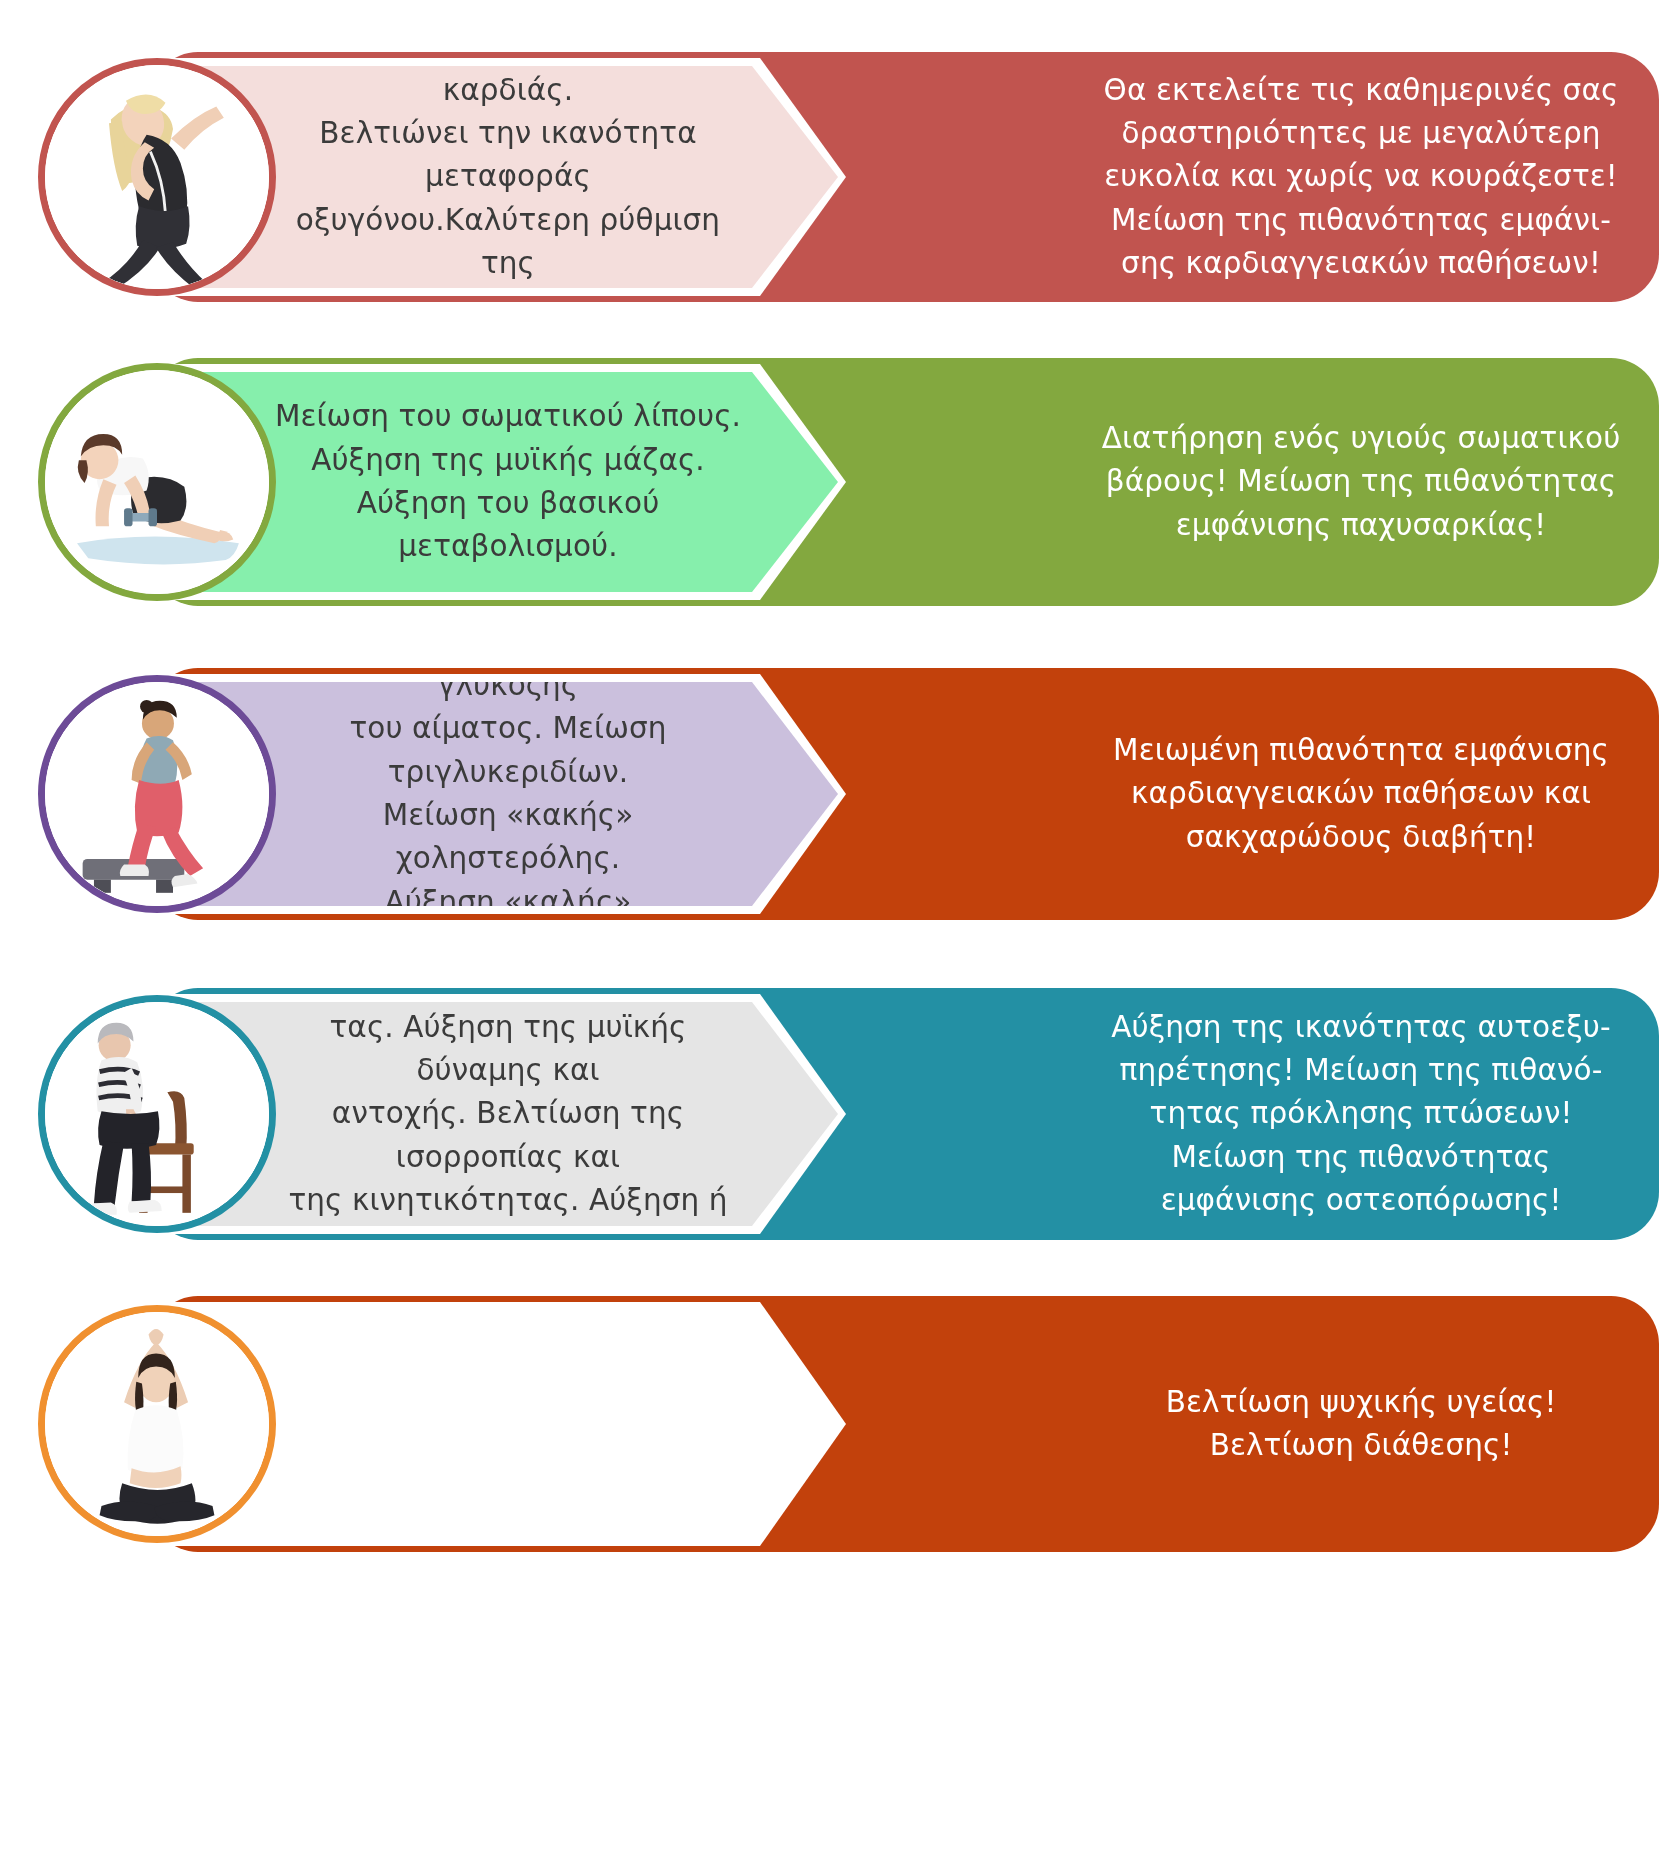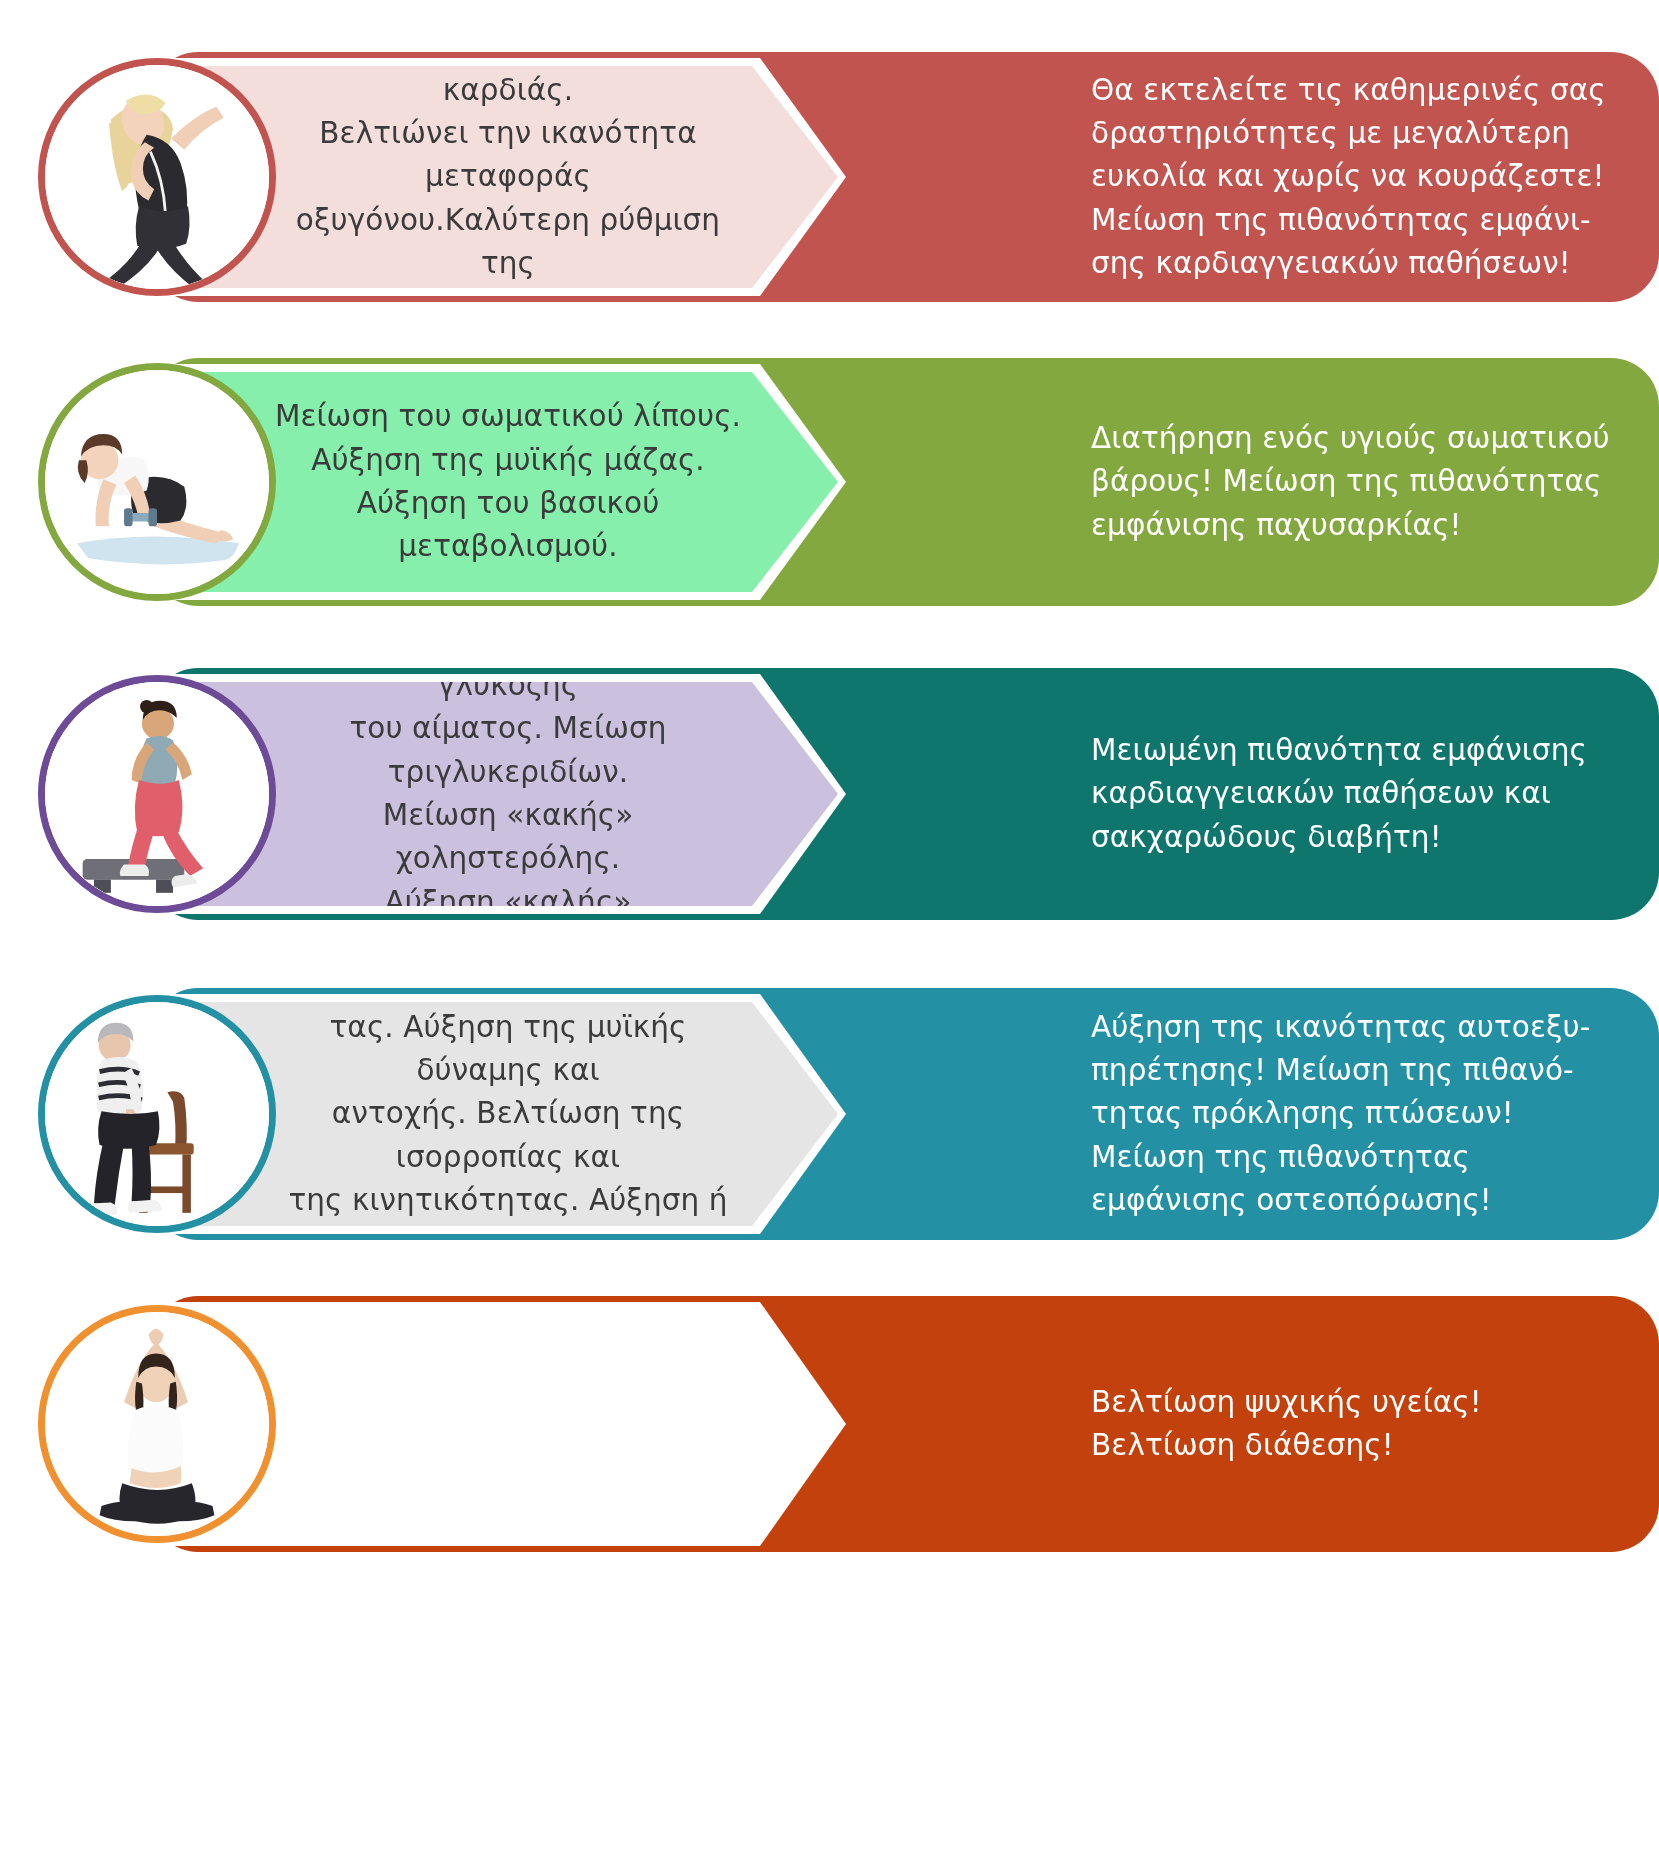--- a/index.html
+++ b/index.html
@@ -35,20 +35,21 @@
     height: 100%;
     width: 1509px;
     border-radius: 48px;
     box-sizing: border-box;
     display: flex;
     align-items: center;
     justify-content: flex-end;
   }
   .outcome-text {
     color: #ffffff;
+    text-align: center;
     font-size: 29.5px;
     line-height: 1.47;
     letter-spacing: 0.1px;
     width: 540px;
     margin-right: 28px;
     white-space: pre-line;
   }
 
   
   .benefit-arrow {
@@ -125,21 +126,21 @@
   .row-5 { top: 1296px; height: 256px; }
 
   .theme-red    .outcome-panel { background: #c1544f; }
   .theme-red    .benefit-arrow { background: #f4dedc; }
   .theme-red    .photo-circle  { border-color: #c1544f; }
 
   .theme-green  .outcome-panel { background: #83a83f; }
   .theme-green  .benefit-arrow { background: #86efac; }
   .theme-green  .photo-circle  { border-color: #83a83f; }
 
-  .theme-purple .outcome-panel { background: #0f766e; }
+  .theme-purple .outcome-panel { background: #c2410c; }
   .theme-purple .benefit-arrow { background: #cbc0dd; }
   .theme-purple .photo-circle  { border-color: #6d4b97; }
 
   .theme-teal   .outcome-panel { background: #2390a4; }
   .theme-teal   .benefit-arrow { background: #e5e5e5; }
   .theme-teal   .photo-circle  { border-color: #2390a4; }
 
   .theme-orange .outcome-panel { background: #c2410c; }
   .theme-orange .benefit-arrow { background: #fbd8b5; }
   .theme-orange .photo-circle  { border-color: #f0902f; }

